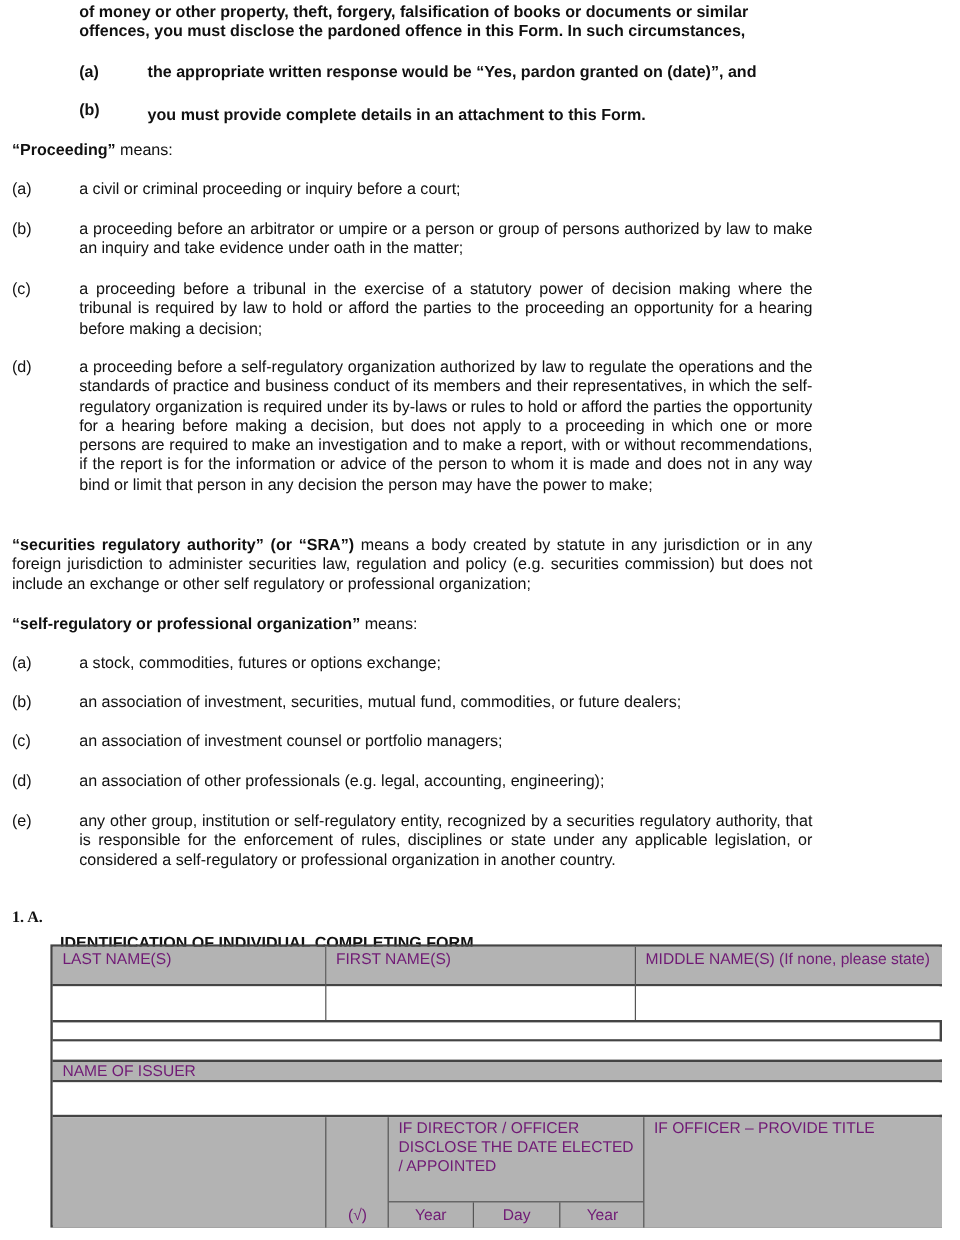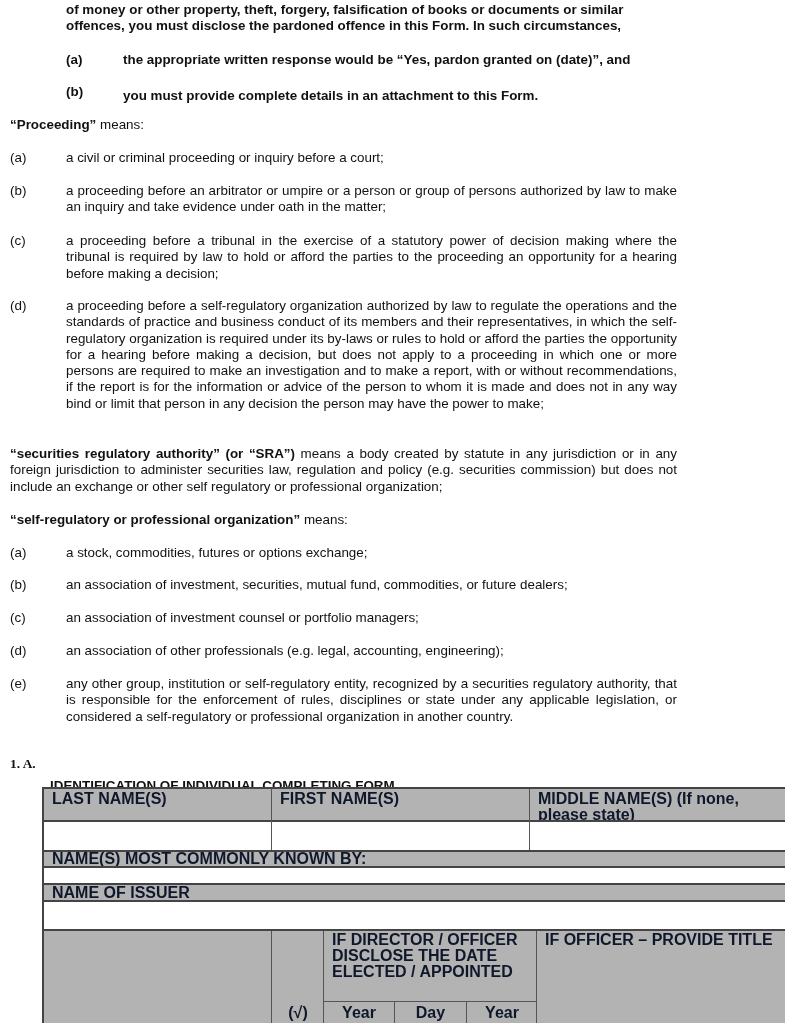--- a/index.html
+++ b/index.html
@@ -16,21 +16,21 @@
   .blbl { position: absolute; left: 66px; }
   .btxt { position: absolute; left: 123px; }
   .full { position: absolute; left: 10px; width: 667px; }
 
   
   .tbl { position: absolute; left: 42px; top: 787px; width: 743px; height: 236px;
          border: 2px solid #444; box-sizing: border-box; }
   .cell { position: absolute; box-sizing: border-box; }
   .gray { background: #b3b3b3; }
   .white { background: #ffffff; }
-  .hl { font-weight: bold; font-size: 16px; line-height: 15.5px; color: #0f172a; }
+  .hl { font-weight: normal; font-size: 13px; line-height: 15.5px; color: #701a75; }
   .vline { position: absolute; width: 1px; background: #555; }
   .hline { position: absolute; height: 2px; background: #444; }
   .hthin { position: absolute; height: 1px; background: #666; }
   .center { text-align: center; }
 </style>
 </head>
 <body>
 
 <div class="abs b" style="left:66px; top:2px; width:620px;">
   <div>of money or other property, theft, forgery, falsification of books or documents or similar</div>
@@ -106,21 +106,20 @@
   <div class="cell gray hl" style="left:486px; top:0; width:255px; height:31px; padding:2px 8px 0 8px;">MIDDLE NAME(S) (If none, please state)</div>
   <div class="hline" style="left:0; top:31px; width:741px;"></div>
 
   <div class="cell white" style="left:0; top:33px; width:228px; height:28px;"></div>
   <div class="cell white" style="left:228px; top:33px; width:258px; height:28px;"></div>
   <div class="cell white" style="left:486px; top:33px; width:255px; height:28px;"></div>
   <div class="vline" style="left:227px; top:0; height:61px;"></div>
   <div class="vline" style="left:485px; top:0; height:61px;"></div>
   <div class="hline" style="left:0; top:61px; width:741px;"></div>
 
-  <div class="cell gray hl" style="left:0; top:63px; width:741px; height:14px; padding:0 8px; line-height:14px;">NAME(S) MOST COMMONLY KNOWN BY:</div>
   <div class="hline" style="left:0; top:77px; width:741px;"></div>
   <div class="cell white" style="left:0; top:79px; width:741px; height:15px;"></div>
   <div class="hline" style="left:0; top:94px; width:741px;"></div>
 
   <div class="cell gray hl" style="left:0; top:96px; width:741px; height:15px; padding:0 8px; line-height:15px;">NAME OF ISSUER</div>
   <div class="hline" style="left:0; top:111px; width:741px;"></div>
   <div class="cell white" style="left:0; top:113px; width:741px; height:27px;"></div>
   <div class="hline" style="left:0; top:140px; width:741px;"></div>
 
   <div class="cell gray" style="left:0; top:142px; width:741px; height:92px;"></div>

